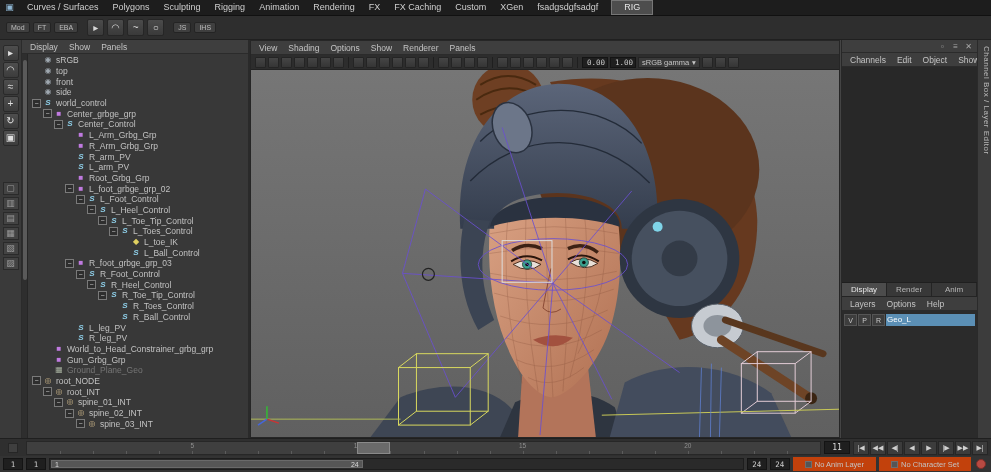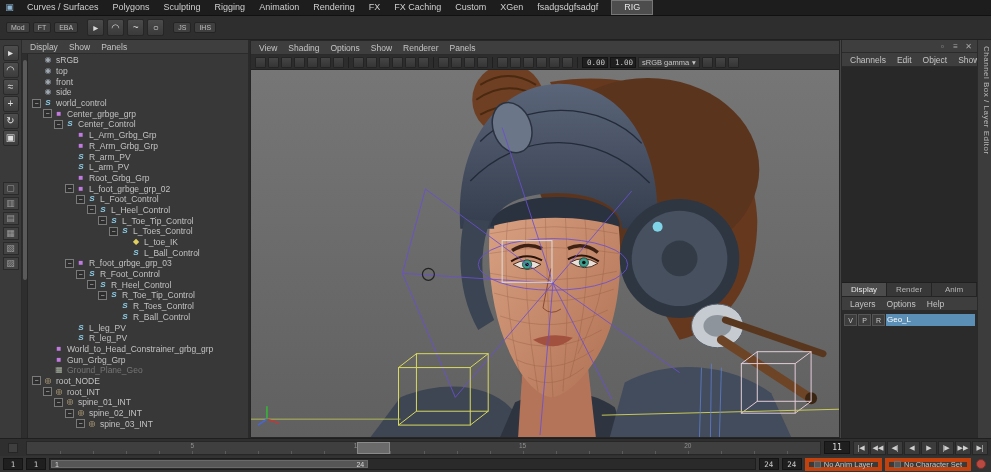--- a/index.html
+++ b/index.html
@@ -102,21 +102,21 @@
   .transport{display:flex;gap:1px;}
   .t-btn{width:16px;height:14px;background:#3c3c3c;border:1px solid #262626;color:#cfcfcf;
          font-size:7px;line-height:12px;text-align:center;}
   .rangerow{position:absolute;left:0;right:0;top:456px;height:16px;background:#333;
             display:flex;align-items:center;gap:3px;padding:0 3px;}
   .mini-field{width:20px;height:12px;background:#1f1f1f;border:1px solid #141414;color:#ccc;
               font-size:7.5px;text-align:center;font-family:"DejaVu Sans Mono",monospace;}
   .range-slider{position:relative;flex:1;height:12px;background:#2a2a2a;border:1px solid #1d1d1d;}
   .range-bar{position:absolute;left:1px;top:1px;bottom:1px;width:45%;background:#565656;border:1px solid #6a6a6a;
              display:flex;justify-content:space-between;align-items:center;padding:0 3px;font-size:7px;color:#d8d8d8;}
-  .bottom-btn{display:flex;align-items:center;gap:3px;background:#3a3a3a;border:4px solid #c2410c;
+  .bottom-btn{display:flex;align-items:center;gap:3px;background:#3a3a3a;border:7px solid #c2410c;
               height:13px;padding:0 5px;font-size:7.5px;color:#c4c4c4;white-space:nowrap;}
   .bbicon{width:7px;height:7px;background:#555;border:1px solid #6e6e6e;}
   .autokey{width:10px;height:10px;border-radius:50%;background:#b84a42;border:1px solid #7e2e28;margin:0 2px;}
 </style>
 </head>
 <body>
 
 <div class="app">
 
   <div class="menubar">

